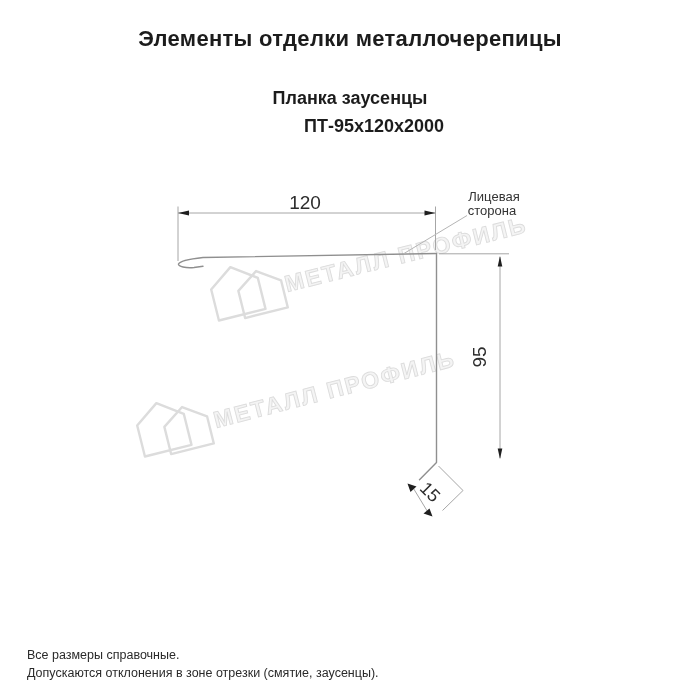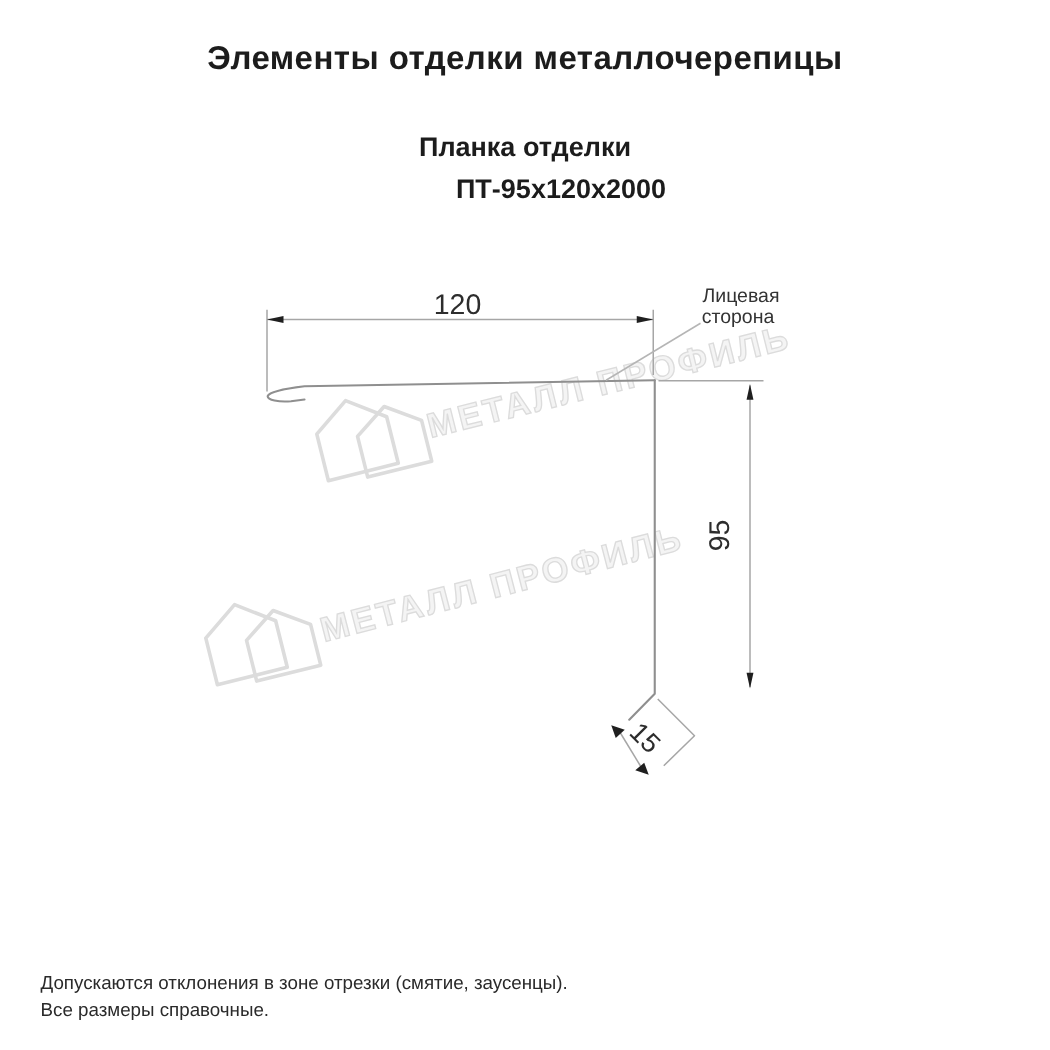--- a/index.html
+++ b/index.html
@@ -45,21 +45,21 @@
     font-size:23px;font-weight:bold;letter-spacing:2px;
   }
   .wm-logo{fill:none;stroke:var(--wm-stroke);stroke-width:2.4;stroke-linejoin:round;}
 </style>
 </head>
 <body>
 
 <div class="page">
 
   <div class="title">Элементы отделки металлочерепицы</div>
-  <div class="subtitle line1">Планка отделки</div>
+  <div class="subtitle line1">Планка заусенцы</div>
   <div class="subtitle line2">ПТ-95х120х2000</div>
 
   <svg class="drawing" width="700" height="700" viewBox="0 0 700 700" xmlns="http://www.w3.org/2000/svg">
 
     <g>
       <g transform="translate(250,288) rotate(-14)">
         <path class="wm-logo" d="M -38,24 L -38,-8 L -14,-25 L 10,-8 L 10,24 Z"></path>
         <path class="wm-logo" d="M -12,28 L -12,0 L 10,-15 L 32,0 L 32,28 Z"></path>
       </g>
       <text class="wm-text" transform="translate(287,292) rotate(-14)">МЕТАЛЛ ПРОФИЛЬ</text>
@@ -102,17 +102,17 @@
     </g>
 
     <g>
       <path class="leader-line" d="M 404,253.5 L 467,215.5"></path>
       <text class="callout-text" x="494" y="201" text-anchor="middle">Лицевая</text>
       <text class="callout-text" x="492" y="215" text-anchor="middle">сторона</text>
     </g>
   </svg>
 
   <div class="notes">
+    <div>Все размеры справочные.</div>
     <div>Допускаются отклонения в зоне отрезки (смятие, заусенцы).</div>
-    <div>Все размеры справочные.</div>
   </div>
 
 </div>
 
 </body></html>

